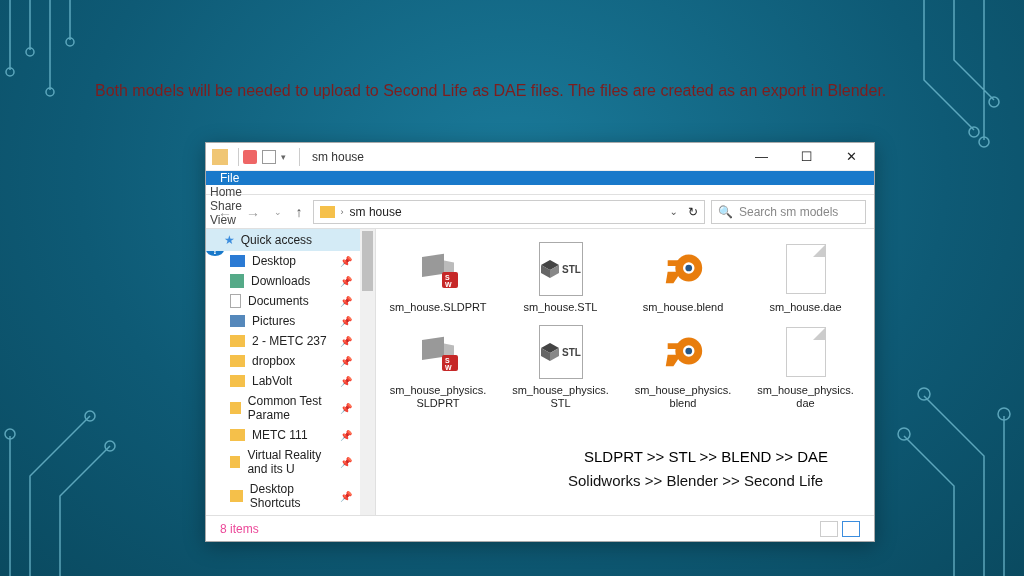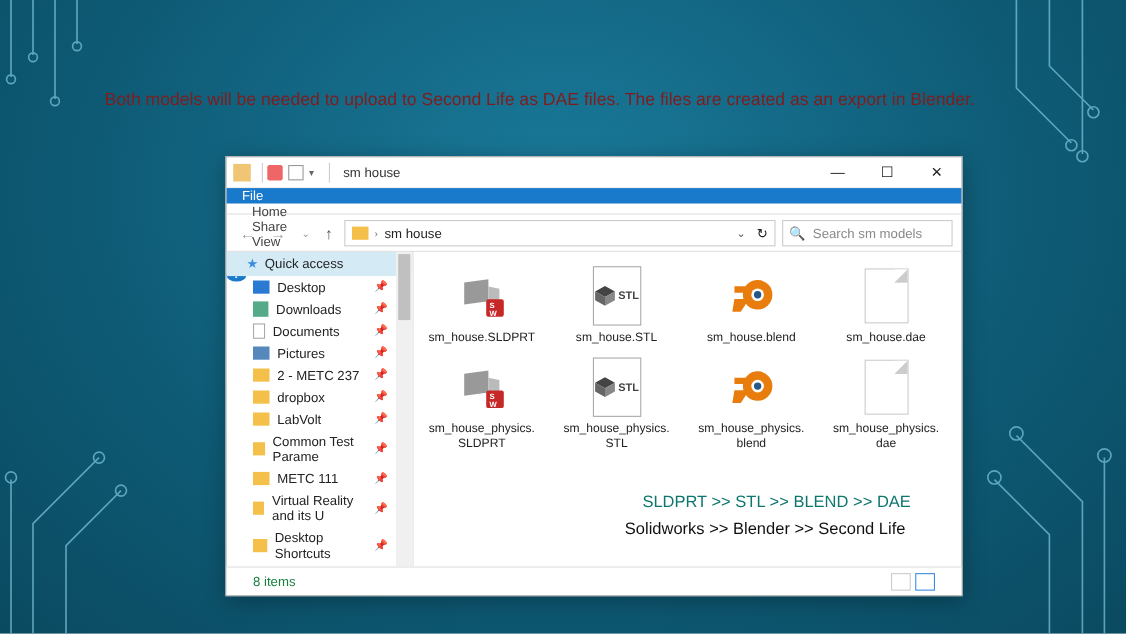--- a/index.html
+++ b/index.html
@@ -24,21 +24,21 @@
   .titlebar { height:28px; display:flex; align-items:center; border-bottom:1px solid #eee; }
   .titlebar .tb-icon { width:16px; height:16px; background:#f0c674; margin:0 6px; }
   .titlebar .tb-sep { width:1px; height:18px; background:#ccc; margin:0 4px;}
   .titlebar .tb-qat { display:flex; gap:5px; align-items:center;}
   .titlebar .tb-qat span { width:14px; height:14px; }
   .titlebar .tb-title { margin-left:8px; flex:1; color:#333;}
   .titlebar .win-ctl { display:flex; }
   .titlebar .win-ctl div { width:45px; height:28px; display:flex; align-items:center; justify-content:center; font-size:13px;}
   .ribbon-tabs { height:24px; display:flex; align-items:stretch; border-bottom:1px solid #e0e0e0;flex-direction:column;}
   .ribbon-tabs .file-tab { background:#1979ca; color:#fff; padding:0 14px; display:flex; align-items:center; font-size:12px;}
-  .ribbon-tabs .tab { padding:0 23px; display:flex; align-items:center; color:#444;}
+  .ribbon-tabs .tab { padding:0 4px; display:flex; align-items:center; color:#444;}
   .ribbon-tabs .help { margin-left:auto; width:18px;height:18px;border-radius:50%;background:#1979ca;color:#fff;display:flex;align-items:center;justify-content:center;margin:3px 8px 0 0;font-size:11px;font-weight:bold;}
   .addrbar { height:34px; display:flex; align-items:center; gap:6px; padding:0 8px; border-bottom:1px solid #e0e0e0;}
   .addrbar .nav-arrow { color:#999; font-size:14px; padding:2px 4px;}
   .addrbar .nav-arrow.enabled { color:#555;}
   .path { flex:1; height:24px; border:1px solid #ccc; display:flex; align-items:center; padding:0 6px; gap:6px;}
   .path .chev { color:#666; font-size:9px;}
   .path .crumb { color:#222;}
   .path .dd { margin-left:auto; color:#555; font-size:10px;}
   .path .refresh { margin-left:4px;}
   .search { width:155px; height:24px; border:1px solid #ccc; display:flex; align-items:center; padding:0 6px; color:#888;}
@@ -63,23 +63,23 @@
   .file-icon { width:56px; height:56px; display:flex; align-items:center; justify-content:center; margin-bottom:4px;}
   .file-name { font-size:11px; text-align:center; line-height:1.2; word-break:break-word; max-width:100px;}
   .sldprt-icon { position:relative; }
   .sldprt-icon svg{width:48px;height:48px;}
   .stl-icon { width:44px;height:54px;border:1px solid #aaa;background:#fff;display:flex;flex-direction:row;align-items:center;justify-content:center;gap:2px;}
   .stl-icon .cube{width:20px;height:20px;}
   .stl-icon .lbl{font-size:10px;font-weight:bold;color:#444;}
   .blend-icon svg{width:46px;height:46px;}
   .dae-icon { width:40px;height:50px;border:1px solid #ccc;background:#fff;position:relative;}
   .dae-icon::before{content:"";position:absolute;top:0;right:0;width:12px;height:12px;background:linear-gradient(135deg,#fff 48%,#ccc 52%);}
-  .flow-text { position:absolute; left:208px; bottom:52px; font-size:15px; color:#0f766e; font-weight:500;}
+  .flow-text { position:absolute; left:208px; bottom:52px; font-size:15px; color:#000000; font-weight:500;}
   .flow-text2 { position:absolute; left:192px; bottom:28px; font-size:15px; color:#111; font-weight:500;}
-  .statusbar { height:26px; border-top:1px solid #e0e0e0; display:flex; align-items:center; padding:0 24px; color:#15803d; position:absolute; bottom:0; left:0; right:0; background:#fff;}
+  .statusbar { height:26px; border-top:1px solid #e0e0e0; display:flex; align-items:center; padding:0 14px; color:#ec4899; position:absolute; bottom:0; left:0; right:0; background:#fff;}
   .statusbar .views { margin-left:auto; display:flex; gap:4px;}
   .statusbar .views span { width:18px;height:16px;border:1px solid #ccc;}
   .statusbar .views span.active{border-color:#3b8dde;}
 </style>
 </head>
 <body>
 
 <svg class="circuit" style="top:0;left:0;width:180px;height:160px">
   <path d="M10 0 v70 M30 0 v50 M50 0 v90 M70 0 v40"></path>
   <circle cx="10" cy="72" r="4"></circle>

